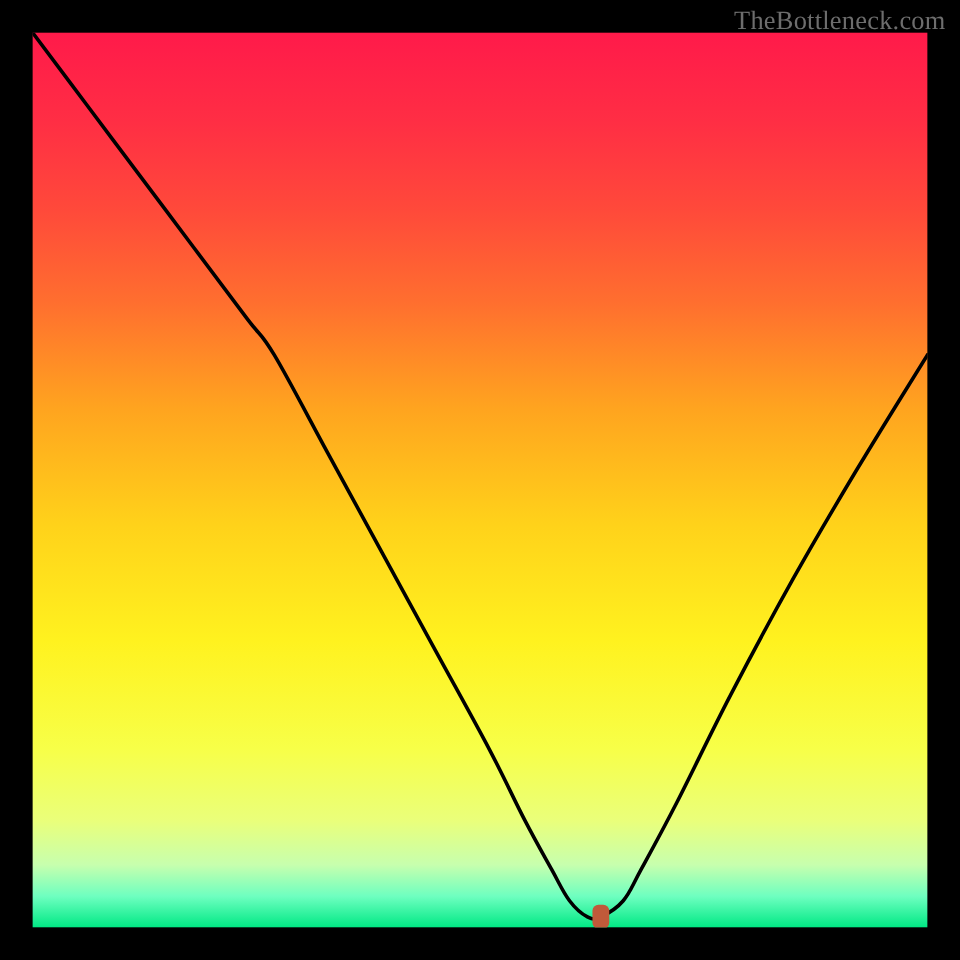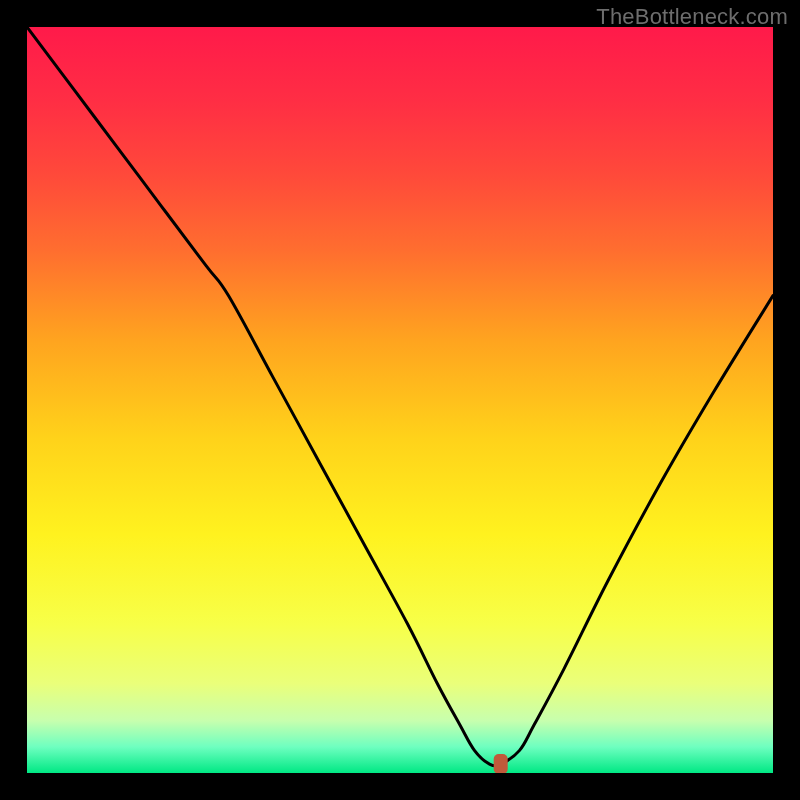--- a/index.html
+++ b/index.html
@@ -20,20 +20,21 @@
     background: #000;
   }
   .watermark {
     position: absolute;
     top: 4px;
     right: 12px;
     color: #6d6d6d;
     font-size: 22px;
     font-weight: 500;
     letter-spacing: 0.2px;
+    font-family: Liberation Serif, serif;
   }
   .plot-area {
     position: absolute;
     left: 27px;
     top: 27px;
     width: 746px;
     height: 746px;
   }
   svg {
     display: block;

